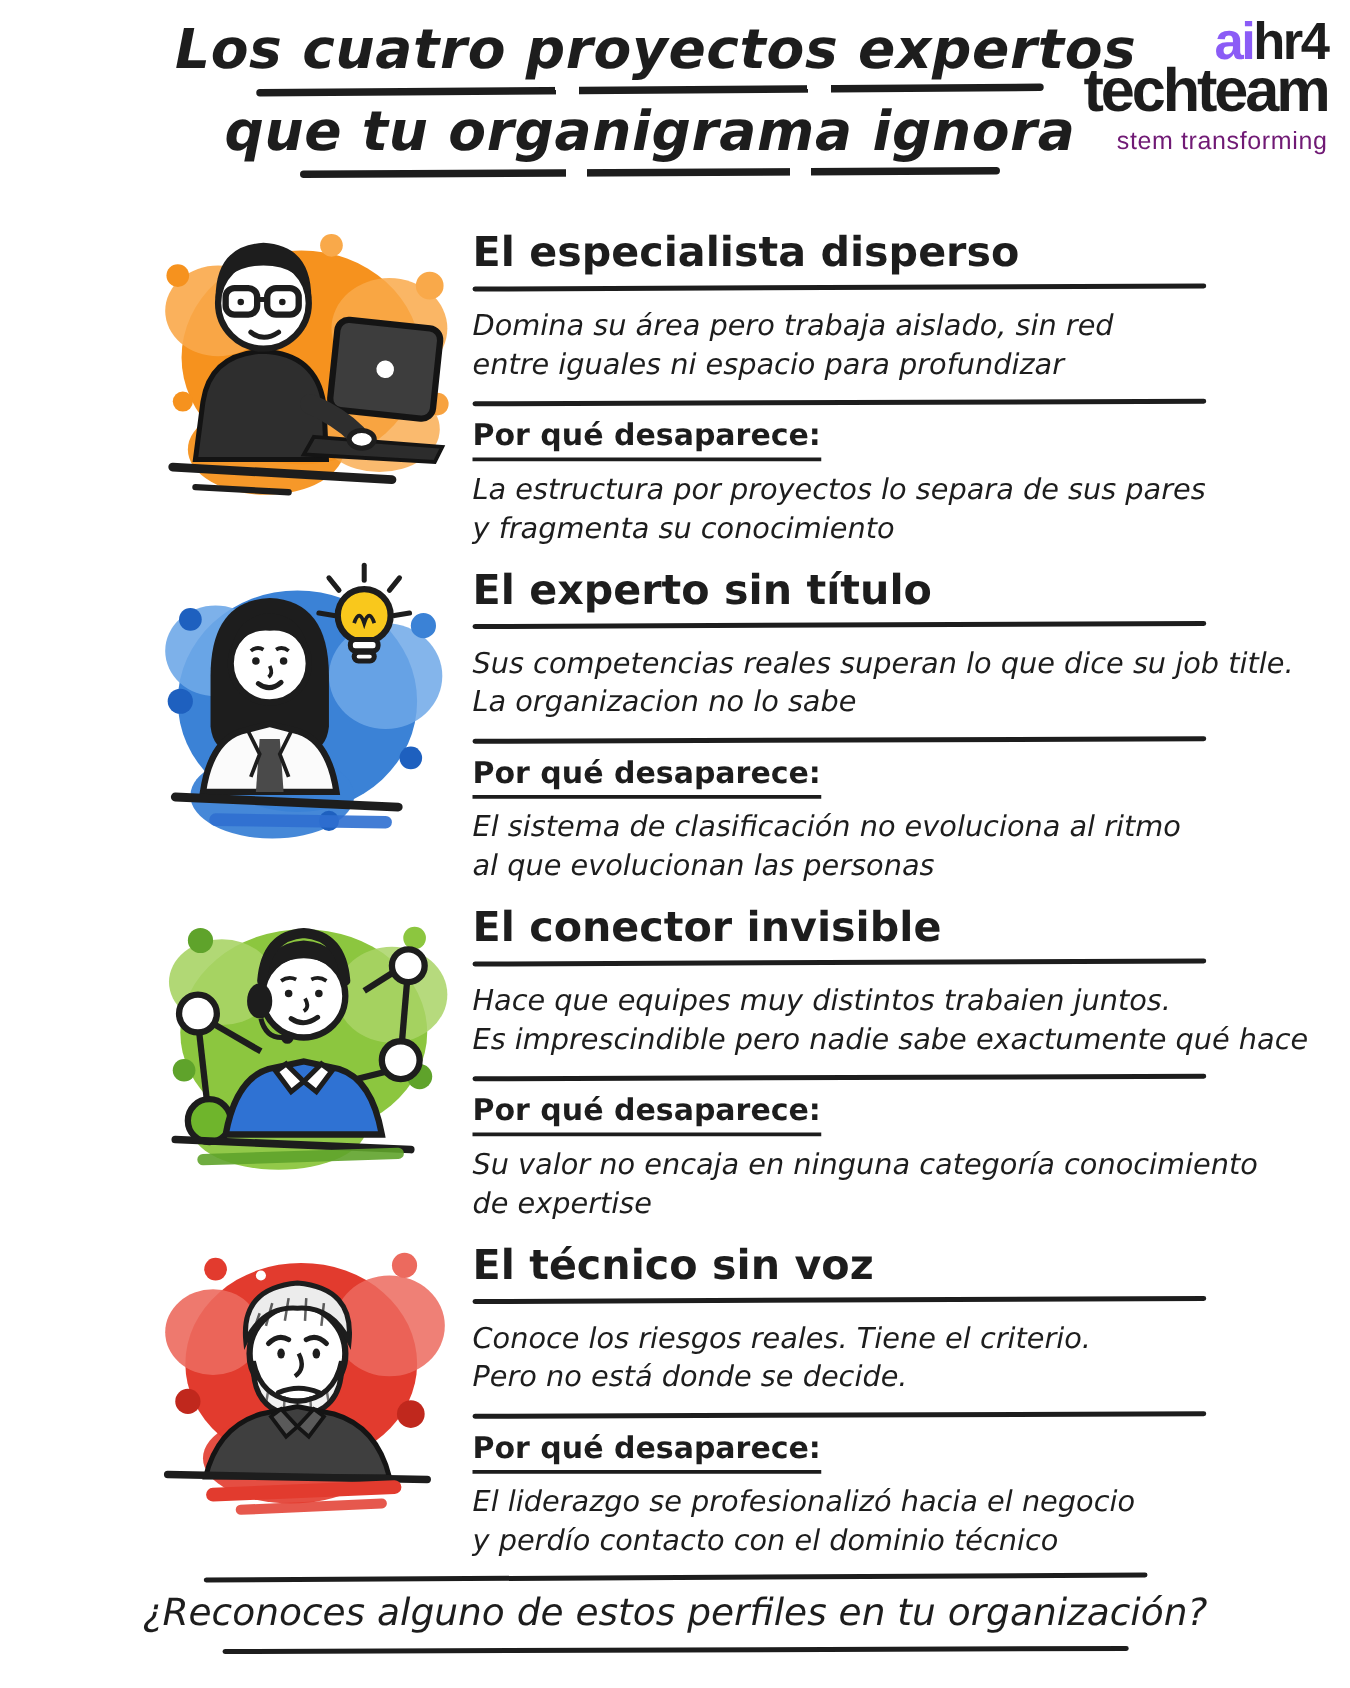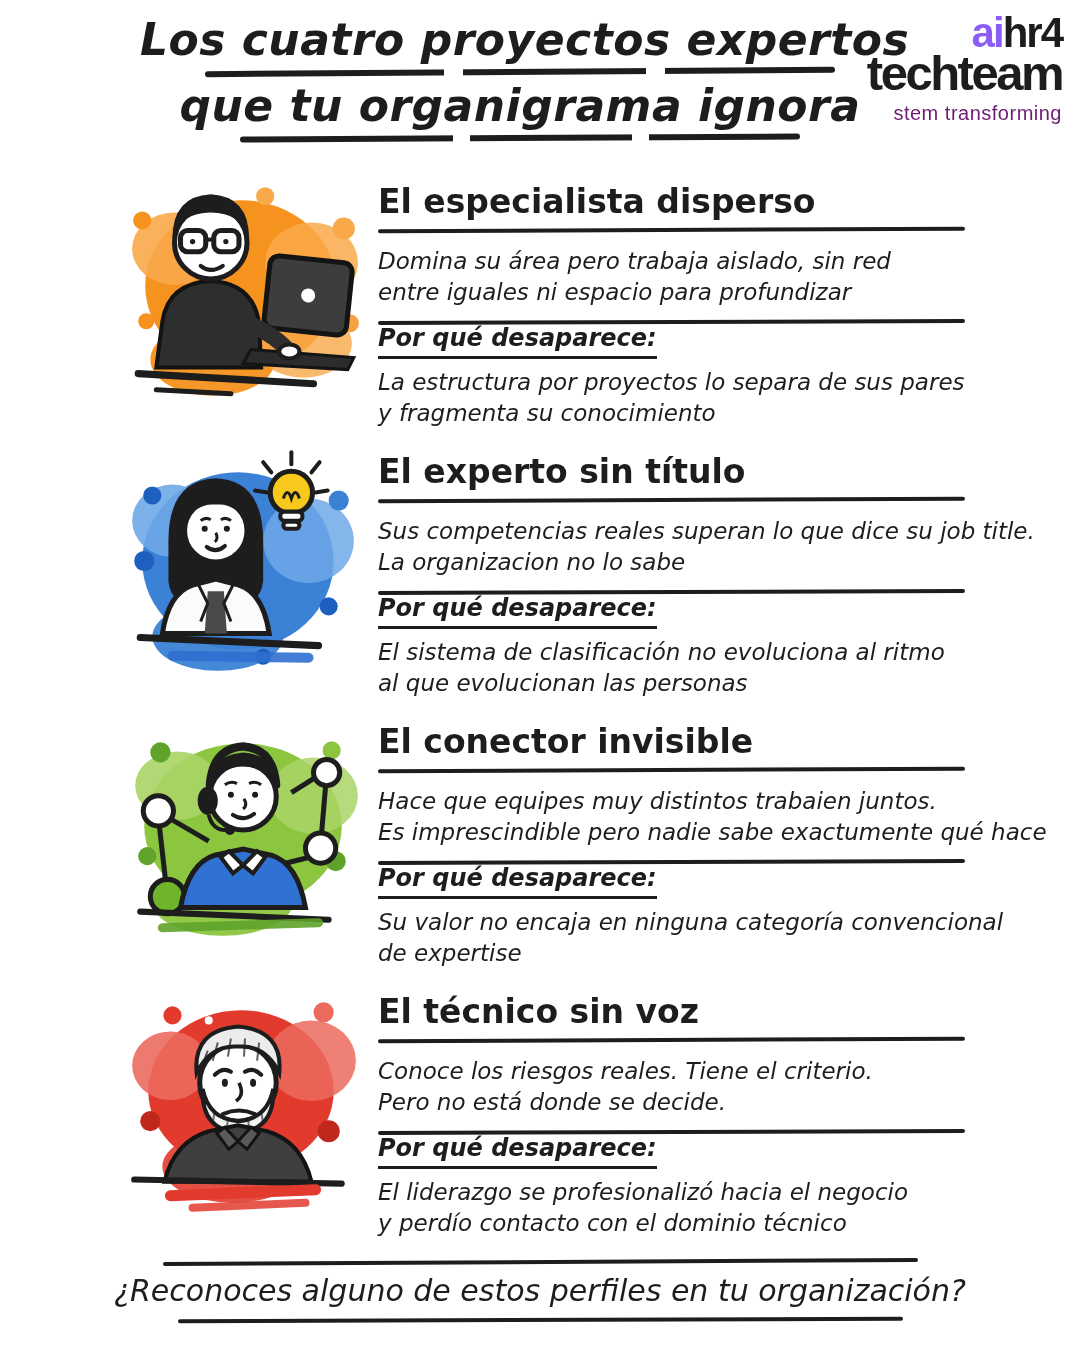--- a/index.html
+++ b/index.html
@@ -26,21 +26,21 @@
   .profile{position:absolute;left:0;width:1080px;height:270px;}
   .p1{top:168px}.p2{top:438px}.p3{top:708px}.p4{top:978px}
   .illus{position:absolute;left:112px;top:2px;width:262px;height:242px;}
   .col{position:absolute;left:378px;top:16px;width:600px;}
   .ptitle{margin:0;font-size:33px;font-weight:700;line-height:1.1;white-space:nowrap;}
   .rule{height:4px;background:#1d1d1d;border-radius:2px;}
   .rule-title{width:587px;margin-top:8px;transform:rotate(-.25deg);}
   .desc{margin:14px 0 0;font-size:23px;font-style:italic;line-height:31px;}
   .desc span,.reason span{display:block;white-space:nowrap;}
   .rule-div{width:587px;margin-top:12px;transform:rotate(-.2deg);}
-  .why{display:inline-block;font-size:24px;font-style:italic;font-weight:700;
+  .why{display:inline-block;margin-top:10px;font-size:24px;font-weight:700;
        border-bottom:3px solid #1d1d1d;padding-bottom:4px;text-align:center;}
   .reason{margin:8px 0 0;font-size:23px;font-style:italic;line-height:31px;}
 
   
   .footer{position:absolute;left:0;top:1260px;width:1080px;text-align:center;}
   .f-rule{height:4px;background:#1d1d1d;border-radius:2px;width:755px;margin:0 auto;}
   .f-rule-top{transform:rotate(-.3deg);}
   .f-rule-bottom{transform:rotate(-.2deg);width:725px;}
   .f-q{font-size:30px;font-style:italic;font-weight:400;margin:9px 0 10px;}
 </style>
@@ -237,21 +237,21 @@
     <div class="col">
       <h2 class="ptitle">El conector invisible</h2>
       <div class="rule rule-title"></div>
       <p class="desc">
         <span>Hace que equipes muy distintos trabaien juntos.</span>
         <span>Es imprescindible pero nadie sabe exactumente qué hace</span>
       </p>
       <div class="rule rule-div"></div>
       <div class="why">Por qué desaparece:</div>
       <p class="reason">
-        <span>Su valor no encaja en ninguna categoría convencional</span>
+        <span>Su valor no encaja en ninguna categoría conocimiento</span>
         <span>de expertise</span>
       </p>
     </div>
   </section>
 
   <section class="profile p4">
     <div class="illus">
       <svg viewBox="0 0 260 240" width="262" height="242">
         <g>
           <ellipse cx="128" cy="110" rx="92" ry="80" fill="#E23B2E"></ellipse>

